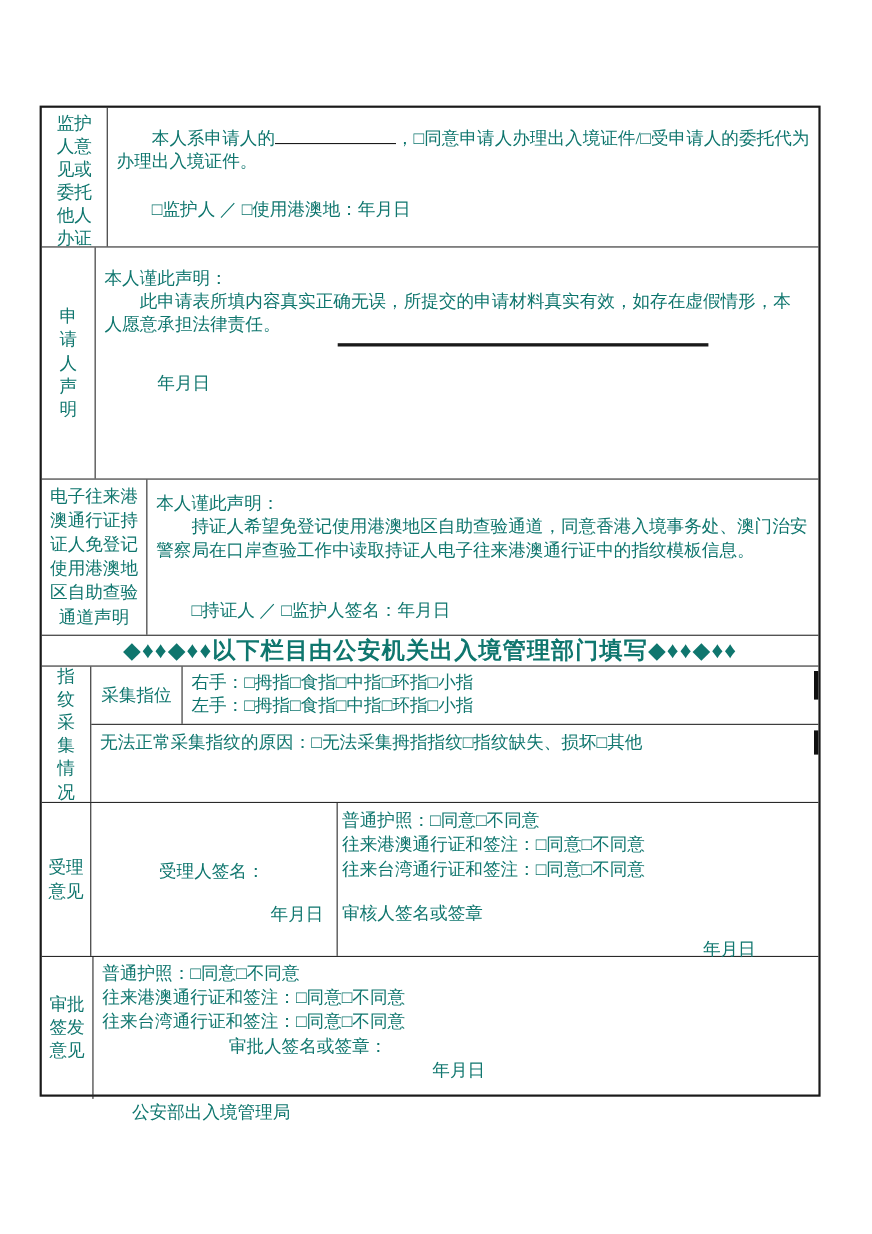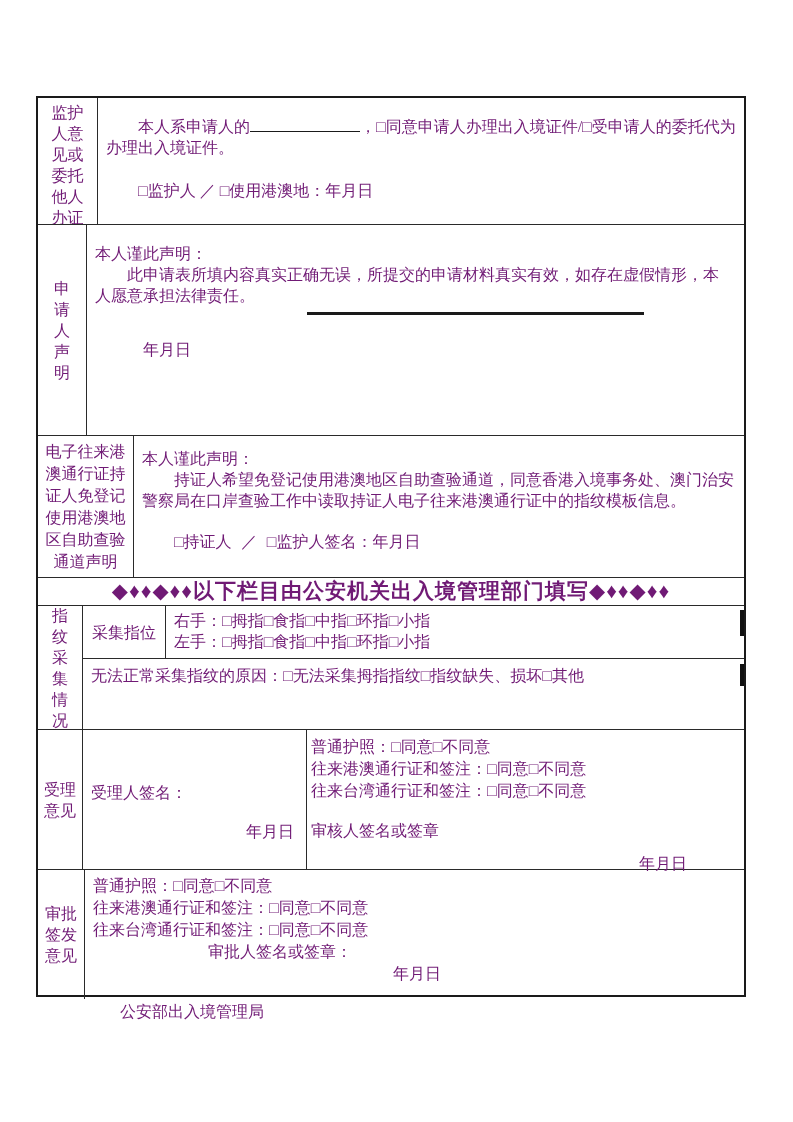--- a/index.html
+++ b/index.html
@@ -1,21 +1,21 @@
 <!DOCTYPE html>
 <html><head>
 <meta charset="utf-8">
 <style>
   html,body{margin:0;padding:0;background:#ffffff;}
   .page{
     position:relative;
     width:793px;height:1122px;
     background:#ffffff;
     font-family:"Liberation Serif","DejaVu Serif",serif;
-    color:#701a75;
+    color:#0f766e;
     font-size:16px;
     line-height:21px;
   }
   .form-table{
     position:absolute;left:36px;top:96px;
     width:710px;height:901px;
     border:2px solid #1a1a1a;
     box-sizing:border-box;
     display:flex;flex-direction:column;
     background:#fff;
@@ -52,21 +52,21 @@
     height:3px;background:#1a1a1a;border:none;
     width:337px;margin:6px 0 8px 212px;
   }
   .s2 .signature-label{margin:4px 0 0 0;padding-left:38px;}
   .s2 .date-label{margin:24px 0 0 0;padding-left:48px;}
 
   
   .s3{height:142px;}
   .s3 .hdr{width:96px;line-height:22px;}
   .s3 .cell{padding:12px 10px 0 8px;}
-  .s3 .sign-line{margin-top:22px;font-family:Liberation Mono, monospace;}
+  .s3 .sign-line{margin-top:34px;}
 
   
   .divider-row{height:28px;align-items:center;justify-content:center;}
   .divider-row .cell{
     display:flex;align-items:center;justify-content:center;
     font-weight:bold;font-size:21px;letter-spacing:1px;
   }
 
   
   .fp{height:124px;}
@@ -91,21 +91,21 @@
     position:absolute;right:0;width:4px;background:#111;
   }
   .edge-mark.a{top:4px;height:26px;}
   .edge-mark.c{top:5px;height:22px;}
 
   
   .acc{height:140px;}
   .acc .hdr{width:45px;}
   .acc-mid{
     width:224px;flex:none;border-right:1px solid #2a2a2a;
-    box-sizing:border-box;display:flex;flex-direction:column;padding:0 12px 0 8px;
+    box-sizing:border-box;display:flex;flex-direction:column;padding:0 12px 0 8px;align-items:center;
   }
   .acc-mid .acceptor-label{margin-top:52px;}
   .acc-mid .acceptor-date{margin-top:18px;align-self:flex-end;}
   .acc-right{flex:1;padding:6px 0 0 4px;position:relative;}
   .acc-right p{margin:0;line-height:22px;}
   .acc-right .reviewer-label{margin-top:18px;}
   .acc-right .reviewer-date{position:absolute;left:332px;top:123px;}
 
   
   .apv{height:130px;}

